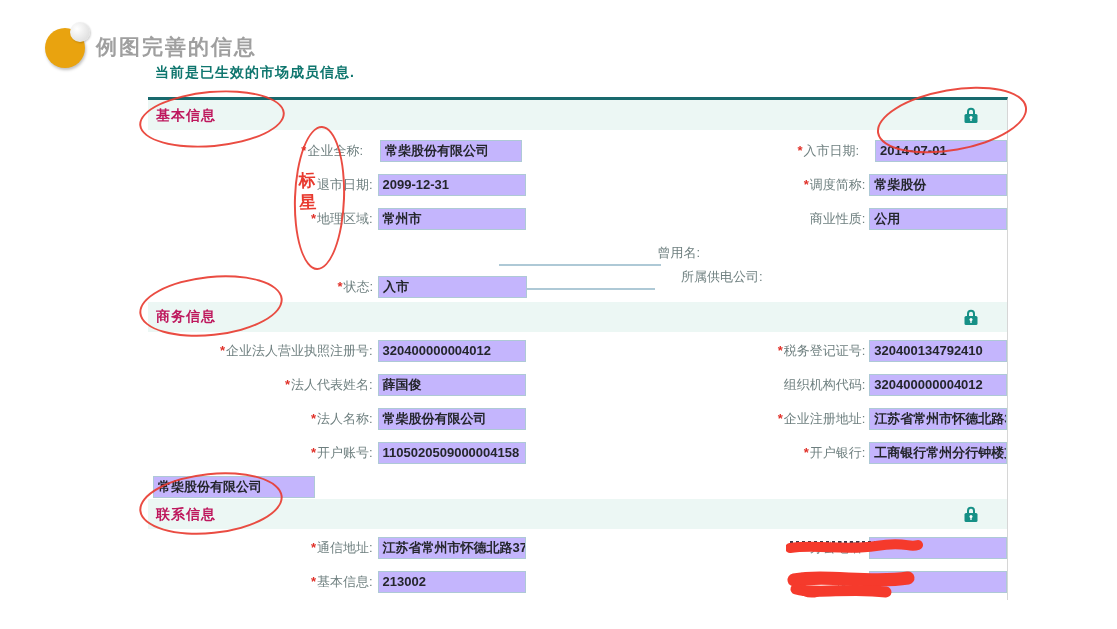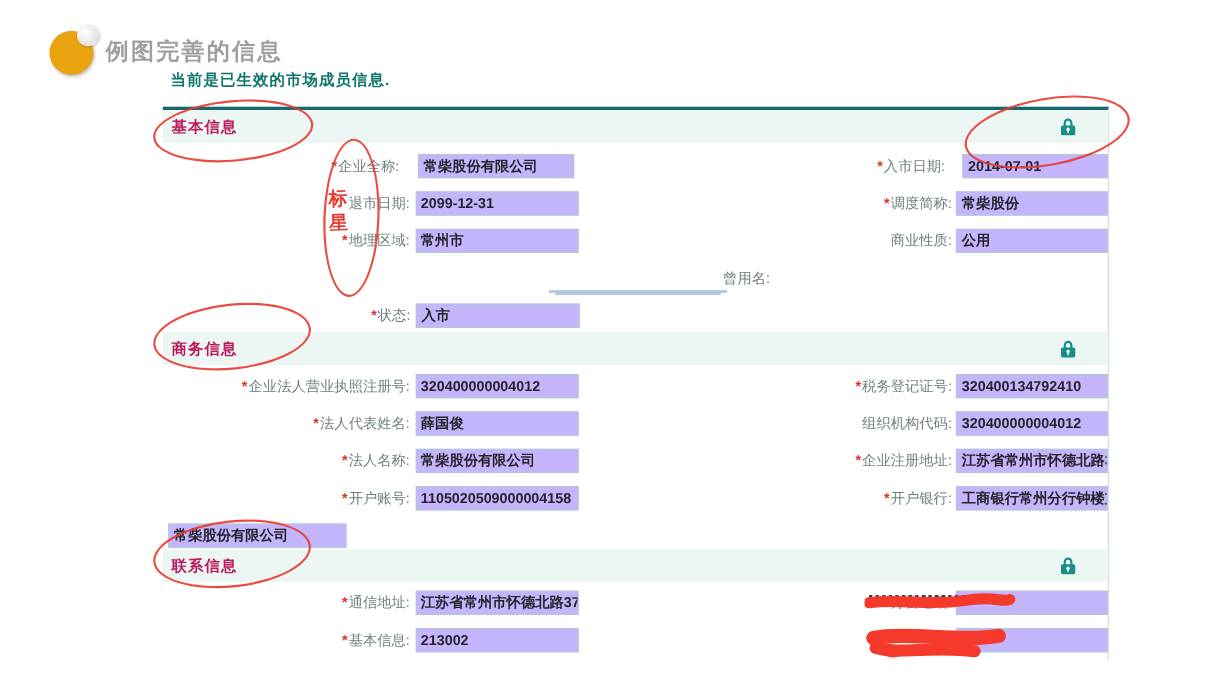--- a/index.html
+++ b/index.html
@@ -18,21 +18,21 @@
   .page-title{position:absolute;left:96px;top:33px;font-size:21px;letter-spacing:2px;color:#9f9f9f;font-weight:bold;}
   .subtitle{position:absolute;left:155px;top:64px;font-size:14px;font-weight:bold;letter-spacing:1px;color:#0f766e;}
 
   
   .panel{position:absolute;left:148px;top:97px;width:859px;height:500px;
     border-top:3px solid #18696d;border-right:1px solid #d6d6d6;background:#fff;}
   .secbar{position:absolute;left:0;width:100%;height:30px;background:#ecf7f4;}
   .secbar .sectitle{position:absolute;left:8px;top:0;line-height:30px;font-size:14px;font-weight:bold;color:#be185d;letter-spacing:1px;}
   .secbar .lock{position:absolute;right:28px;top:7px;width:16px;height:17px;}
   .bar-0{top:0;}
-  .bar-1{top:202px;}
+  .bar-1{top:202px;font-family:Liberation Serif, serif;}
   .bar-2{top:399px;}
   .rows{position:absolute;left:0;width:100%;}
   .rows-0{top:40px;}
   .rows-1{top:240px;}
   .rows-2{top:437px;}
   .row{position:absolute;left:0;width:100%;height:22px;display:flex;align-items:center;}
   .lbl{font-size:13px;color:#6e7f7f;text-align:right;line-height:22px;white-space:nowrap;overflow:visible;}
   .lblL{width:245px;}
   .lblR{width:370px;}
   .req{color:#e03028;font-weight:bold;margin-right:1px;}
@@ -90,20 +90,21 @@
       </div>
       <div class="row" style="top: 68px;">
         <span class="lbl lblL"><span class="req">*</span><span>地理区域:</span></span>
         <span class="inp inpL"><span class="val">常州市</span></span>
         <span class="lbl lblR"><span>商业性质:</span></span>
         <span class="inp inpR"><span class="val">公用</span></span>
       </div>
       <div class="row" style="top: 102px; flex-direction: column;">
         <span class="lbl lblL"><span>曾用名:</span></span>
         <span class="inp inpL"><span class="val">常柴股份</span></span>
+        <span class="lbl lblR"><span>所属供电公司:</span></span>
         <span class="inp inpR"><span class="val">常州供电公司</span></span>
       </div>
       <div class="row" style="top: 136px; align-items: center;">
         <span class="lbl lblL"><span class="req">*</span><span>状态:</span></span>
         <span class="inp inpL"><span class="val">入市</span></span>
         <span class="lbl lblR"></span>
         <span class="inp inpR ghost"></span>
       </div>
     </div>
 

